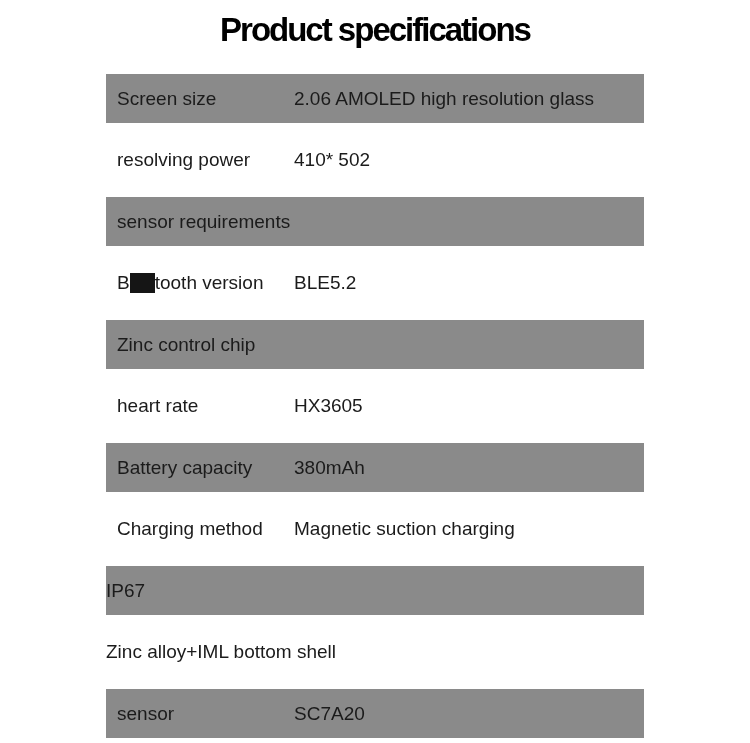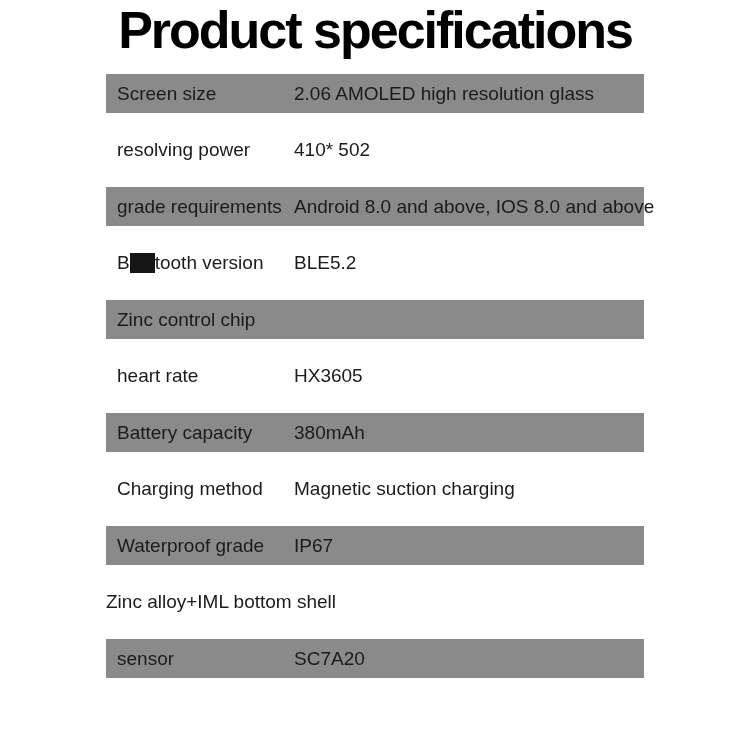--- a/index.html
+++ b/index.html
@@ -11,36 +11,36 @@
     height: 743px;
     background: var(--bg, #ffffff);
     font-family: "Liberation Sans", sans-serif;
     overflow: hidden;
   }
   .page-title {
     margin: 6px 0 0 0;
     height: 48px;
     line-height: 48px;
     text-align: center;
-    font-size: 52px;
+    font-size: 33px;
     font-weight: bold;
     letter-spacing: -2px;
     color: var(--title, #000000);
   }
   .spec-table {
     width: 538px;
     margin: 20px 0 0 106px;
   }
   .row {
     display: flex;
     align-items: center;
   }
   .row.gray {
     background: var(--row-gray, #8a8a8a);
-    height: 39px;
+    height: 49px;
   }
   .row.white {
     background: transparent;
     height: 74px;
   }
   .cell {
     white-space: nowrap;
     font-size: 19px;
     color: var(--text, #1b1b1b);
   }
@@ -68,22 +68,21 @@
 <div class="spec-table">
     <div class="row gray">
       <div class="cell label">Screen size</div>
       <div class="cell value">2.06 AMOLED high resolution glass</div>
     </div>
     <div class="row white">
       <div class="cell label">resolving power</div>
       <div class="cell value">410* 502</div>
     </div>
     <div class="row gray">
-      <div class="cell label">grade requirements</div>
-      <div class="cell value">Android 8.0 and above, IOS 8.0 and above</div>
+      <div class="cell label">sensor requirements</div>
     </div>
     <div class="row white">
       <div class="cell label"><span>B</span><span class="redaction"></span><span>tooth version</span></div>
       <div class="cell value">BLE5.2</div>
     </div>
     <div class="row gray">
       <div class="cell label">Zinc control chip</div>
     </div>
     <div class="row white">
       <div class="cell label">heart rate</div>
@@ -91,21 +90,20 @@
     </div>
     <div class="row gray">
       <div class="cell label">Battery capacity</div>
       <div class="cell value">380mAh</div>
     </div>
     <div class="row white">
       <div class="cell label">Charging method</div>
       <div class="cell value">Magnetic suction charging</div>
     </div>
     <div class="row gray">
-      <div class="cell label">Waterproof grade</div>
       <div class="cell value">IP67</div>
     </div>
     <div class="row white">
       <div class="cell value">Zinc alloy+IML bottom shell</div>
     </div>
     <div class="row gray">
       <div class="cell label">sensor</div>
       <div class="cell value">SC7A20</div>
     </div>
   </div>

